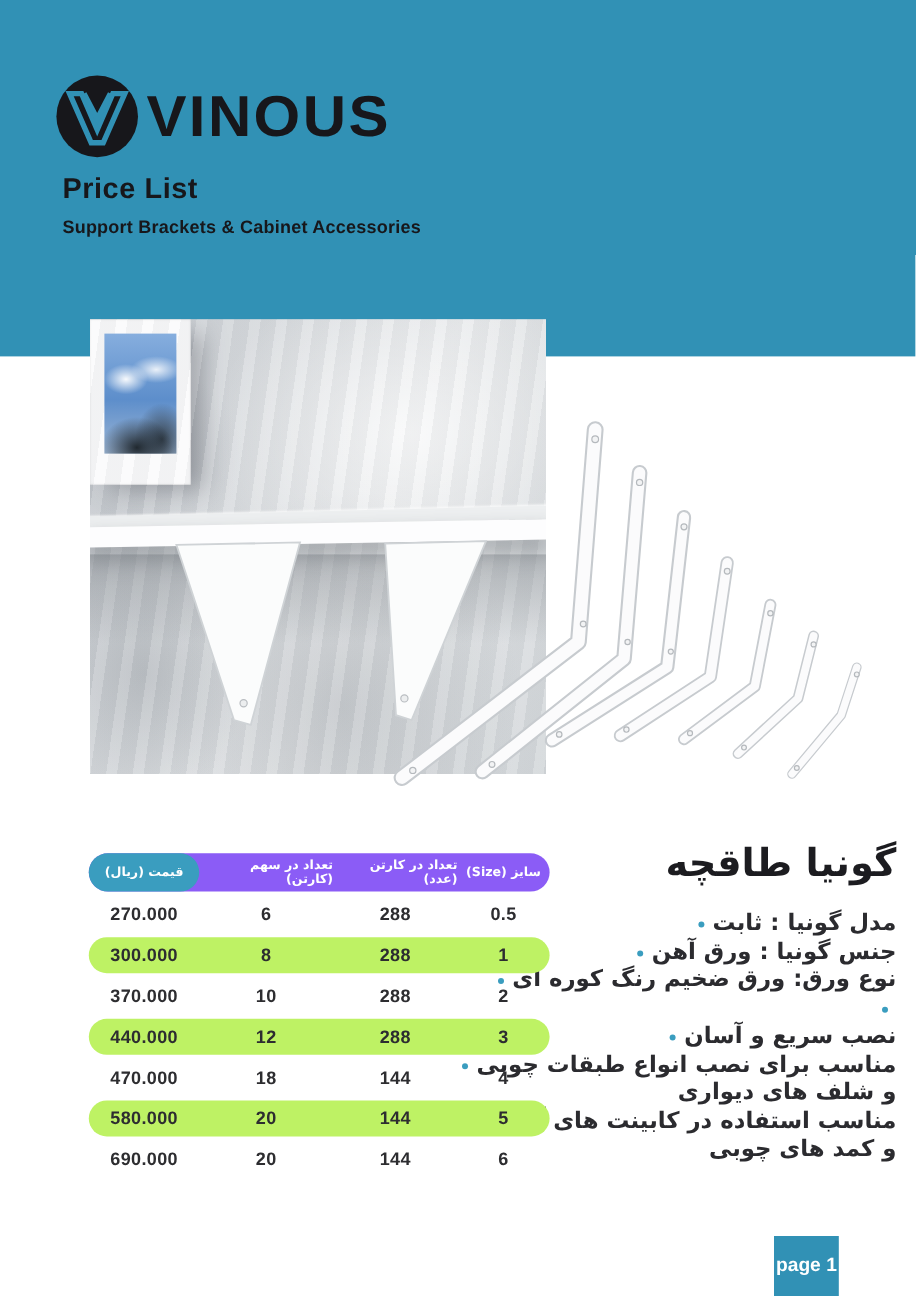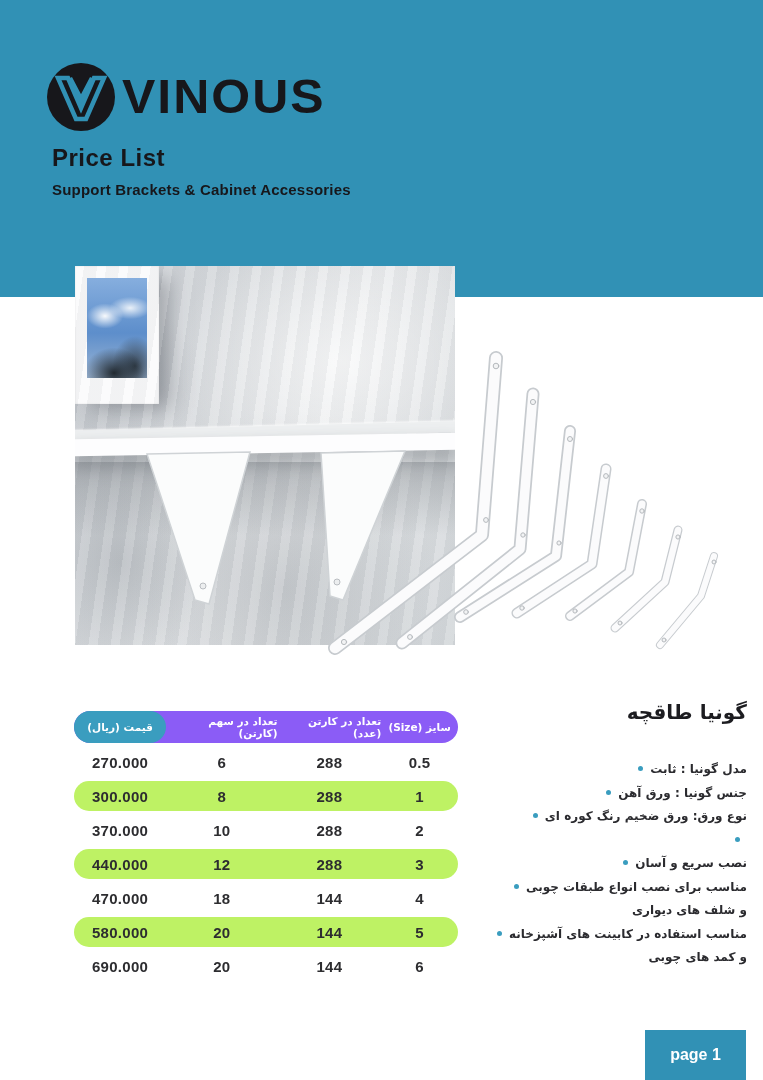--- a/index.html
+++ b/index.html
@@ -46,44 +46,44 @@
       radial-gradient(26px 18px at 30% 38%, rgba(255,255,255,.95), transparent 70%),
       radial-gradient(30px 16px at 72% 30%, rgba(255,255,255,.85), transparent 70%),
       radial-gradient(40px 34px at 45% 95%, rgba(20,26,30,.9), transparent 75%),
       radial-gradient(30px 40px at 80% 88%, rgba(30,38,44,.8), transparent 75%),
       linear-gradient(#86aede 0%, #5d8ecb 55%, #9db6d4 100%);}
 
   
   .illus{top:0;left:0;width:763px;height:1080px;z-index:5;pointer-events:none;}
 
   
-  .fa-title{top:700px;right:16px;font-size:20px;font-weight:bold;color:#1c1c20;
+  .fa-title{top:700px;right:16px;font-size:32px;font-weight:bold;color:#1c1c20;
             z-index:6;direction:rtl;margin-left:16px;}
   .features{top:758px;right:16px;width:300px;direction:rtl;text-align:right;
-            z-index:6;color:#2b2b2f;font-size:12px;font-weight:bold;line-height:23.5px;}
+            z-index:6;color:#2b2b2f;font-size:19px;font-weight:bold;line-height:23.5px;}
   .f-line{white-space:nowrap;}
   .dot{display:inline-block;width:5px;height:5px;border-radius:50%;
        background:#3A9DBF;vertical-align:2px;margin:0 7px;}
 
   
   .price-table{top:711px;left:74px;width:384px;z-index:6;}
   .t-head{display:grid;grid-template-columns:24% 29% 27% 20%;height:32px;
           background:#8b5cf6;border-radius:16px;direction:ltr;}
   .t-head .cell{display:flex;align-items:center;justify-content:center;
           color:#fff;font-size:10.5px;font-weight:bold;direction:rtl;}
   .t-head .pill{background:#3A9DBF;border-radius:16px;}
   .t-body{margin-top:3px;}
   .t-row{display:grid;grid-template-columns:24% 29% 27% 20%;height:30px;margin-top:4px;}
   .t-row .cell{display:flex;align-items:center;justify-content:center;
         font-family:"Liberation Sans",sans-serif;font-weight:bold;font-size:15px;
         color:#2d2d30;letter-spacing:.3px;}
   .t-row.alt{background:#bef264;border-radius:15px;}
 
   
-  .page-badge{left:645px;top:1030px;width:101px;height:50px;background:#3191B5;
+  .page-badge{left:645px;top:1030px;width:54px;height:50px;background:#3191B5;
       display:flex;align-items:center;justify-content:center;z-index:6;}
   .page-badge span{color:#fff;font-family:"Liberation Sans",sans-serif;
       font-weight:bold;font-size:16px;}
 </style>
 </head>
 <body>
 
 <div class="abs band"></div>
 
 <div class="abs logo-wrap">

